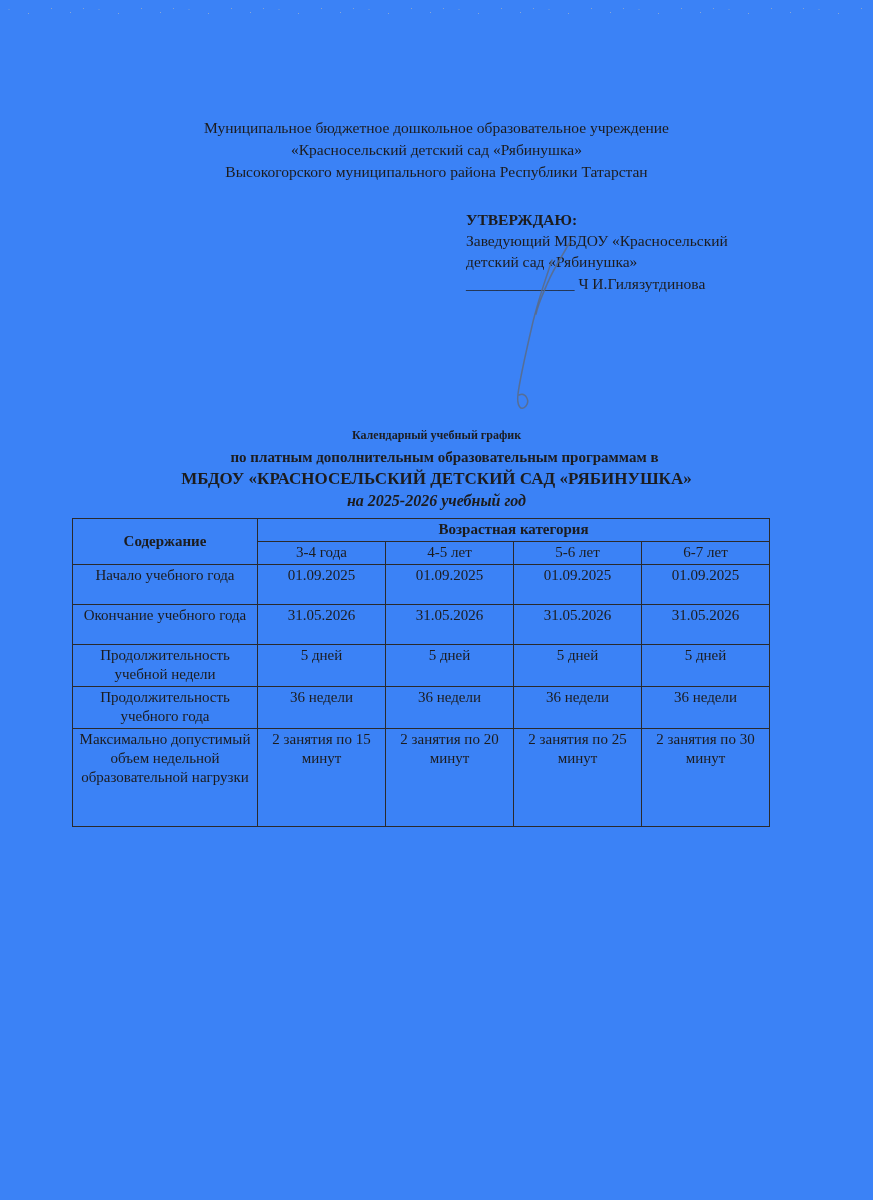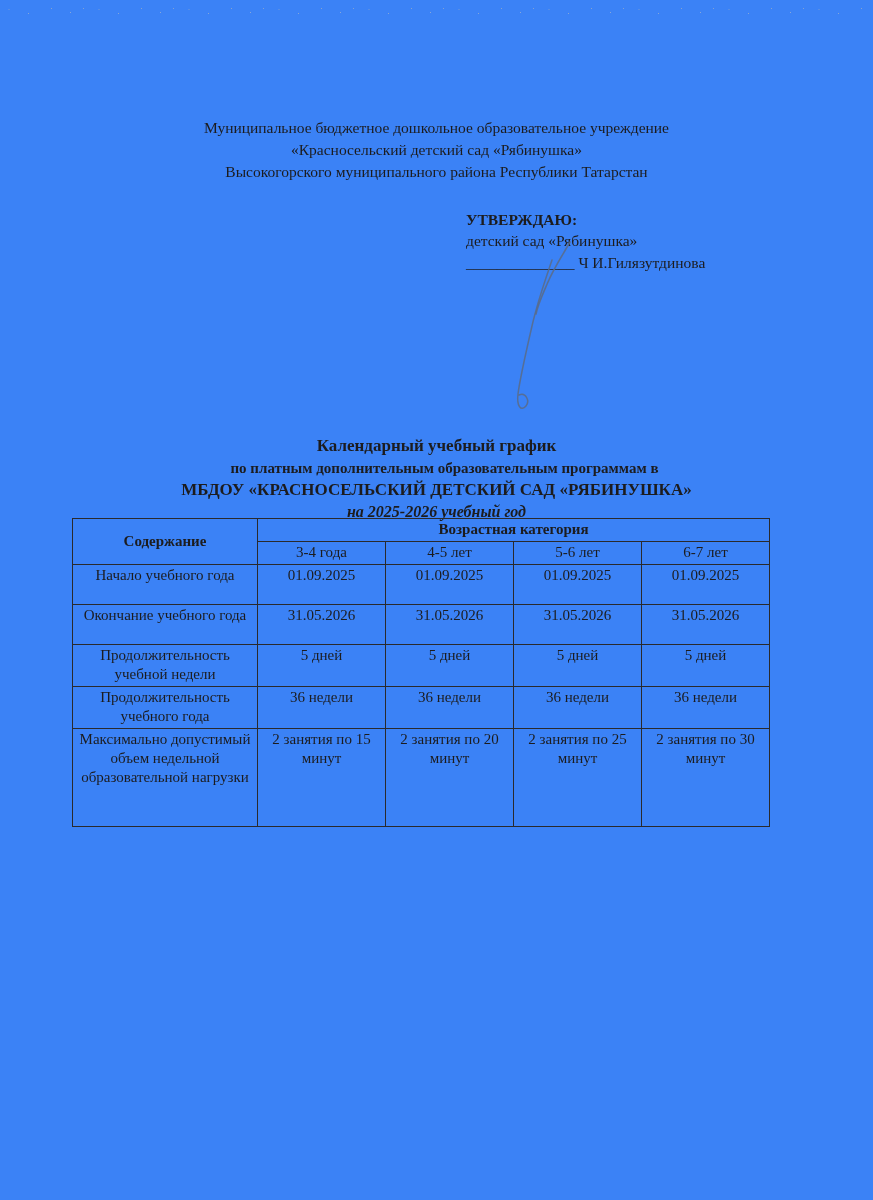--- a/index.html
+++ b/index.html
@@ -57,21 +57,21 @@
     pointer-events: none;
   }
   .title-block {
     position: absolute;
     top: 424px; left: 0;
     width: 100%;
     text-align: center;
     font-weight: bold;
     line-height: 22px;
   }
-  .title-line-1 { font-size: 17px; margin-top: 11px; }
+  .title-line-1 { font-size: 12px; }
   .title-line-2 { font-size: 15px; padding-left: 16px; }
   .title-line-3 { font-size: 17px; }
   .title-line-4 { font-size: 16px; font-style: italic; }
   .schedule-table {
     position: absolute;
     top: 518px; left: 72px;
     width: 698px;
     border-collapse: collapse;
     font-size: 15px;
     table-layout: fixed;
@@ -101,20 +101,21 @@
   <div class="scan-noise"></div>
 
   <div class="org-block">
     <div>Муниципальное бюджетное дошкольное образовательное учреждение</div>
     <div>«Красносельский детский сад «Рябинушка»</div>
     <div>Высокогорского муниципального района Республики Татарстан</div>
   </div>
 
   <div class="approval">
     <div class="approval-heading">УТВЕРЖДАЮ:</div>
+    <div>Заведующий МБДОУ «Красносельский</div>
     <div>детский сад «Рябинушка»</div>
     <div class="signature-line">______________ Ч И.Гилязутдинова</div>
   </div>
 
   <svg class="signature-svg" viewBox="0 0 96 185">
     <path d="M 78 4 C 70 18, 62 30, 56 44 C 50 58, 46 66, 44 76" fill="none" stroke="#5a6b86" stroke-width="1.6" stroke-linecap="round" opacity="0.85"></path>
     <path d="M 60 22 C 54 40, 46 62, 40 88 C 34 114, 28 140, 26 156 C 24.5 168, 29 174, 34 168 C 38 163, 34 154, 27 157" fill="none" stroke="#5a6b86" stroke-width="1.5" stroke-linecap="round" opacity="0.85"></path>
   </svg>
 
   <div class="title-block">

